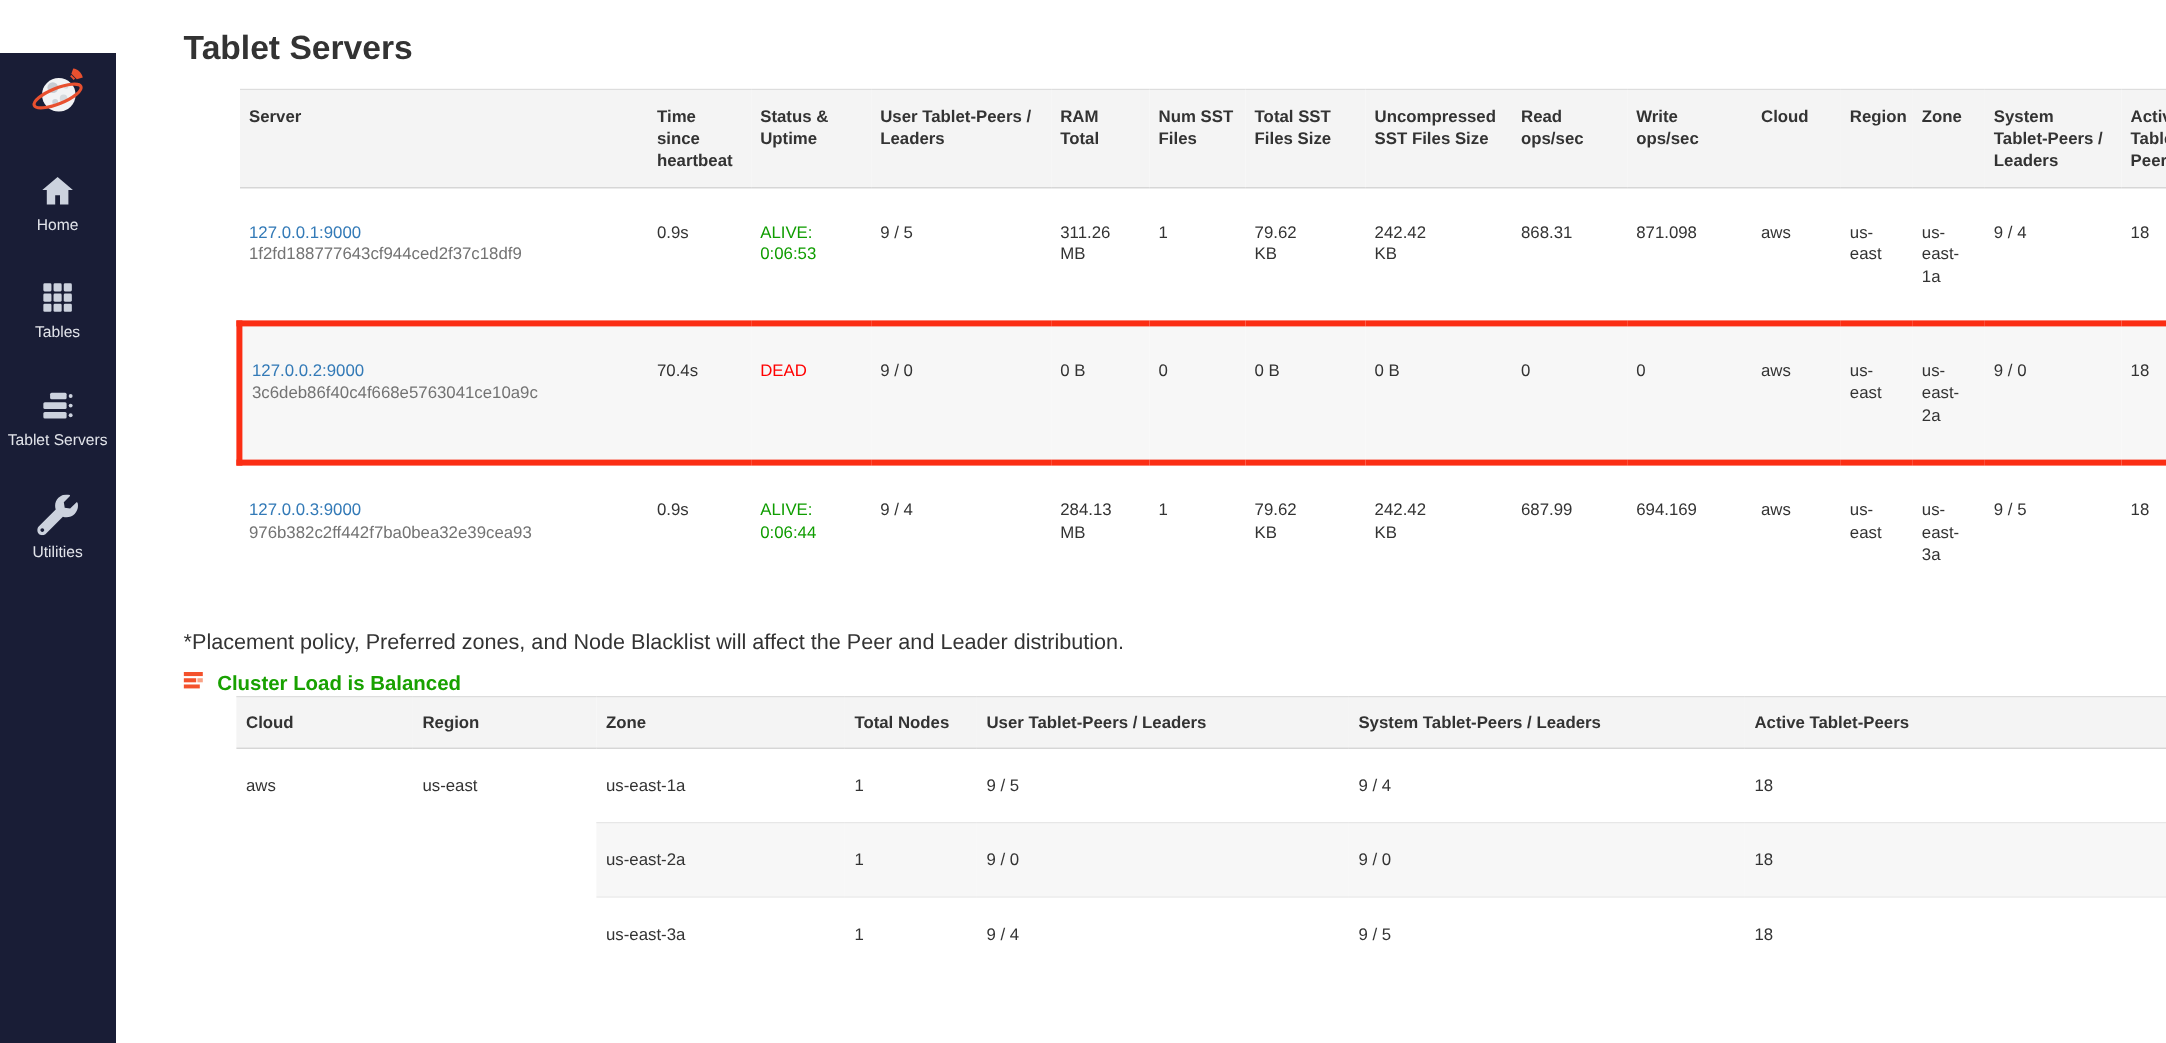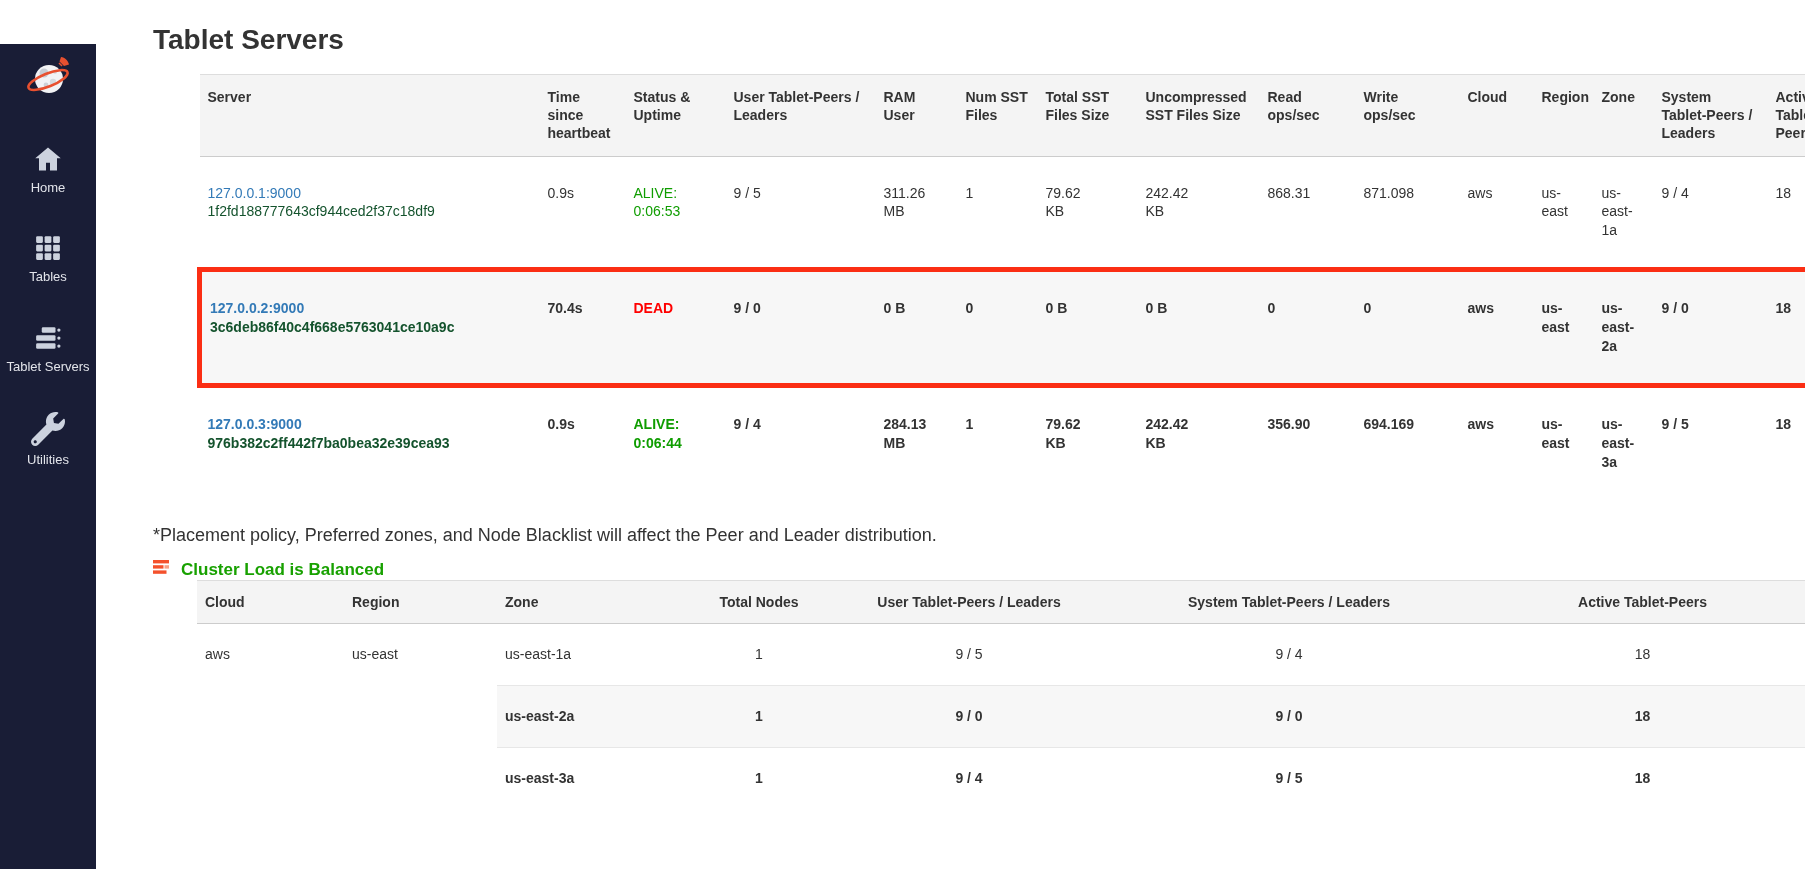--- a/index.html
+++ b/index.html
@@ -19,45 +19,45 @@
   
   .main { margin-left:120px; padding:24px 0 0 33px; }
   h1.page-title { font-size:28px; font-weight:bold; color:#333; margin-bottom:18px; }
   h2.section-title { font-size:24px; font-weight:bold; color:#333; margin:22px 0 14px 0; }
 
   table { border-collapse:collapse; table-layout:fixed; width:1634px; font-size:14px;margin-left:44px; }
   thead th { text-align:left; font-weight:bold; background:var(--header-bg,#f4f4f4);
     padding:13px 8px; vertical-align:top; line-height:1.3;
     border-top:1px solid #ddd; border-bottom:1px solid #ccc; }
   td { padding:27px 8px; vertical-align:top; line-height:1.35; word-wrap:break-word; }
-  tbody tr + tr td { border-top:1px solid var(--border-light,#e7e7e7);font-weight:bold; }
+  tbody tr + tr td { border-top:1px solid var(--border-light,#e7e7e7); }
 
   a.server-link { color:var(--link-blue,#337ab7); text-decoration:none; cursor:pointer; }
-  .uuid { display:block; color:#14532d; }
+  .uuid { display:block; color:#737373; }
   .alive { color:var(--alive-green,#0f9d00); }
   .dead-text { color:var(--dead-red,#ff0000); }
   .uptime { display:block; }
   .unit { display:block; }
 
   tr.dead-row td { background:var(--stripe-bg,#f7f7f7);
     border-top:5px solid var(--highlight-red,#fb2e14);
     border-bottom:5px solid var(--highlight-red,#fb2e14); }
   tr.dead-row td:first-child { border-left:5px solid var(--highlight-red,#fb2e14); }
   tr.dead-row td:last-child { border-right:5px solid var(--highlight-red,#fb2e14); }
   tr.after-dead td { border-top:none; }
 
   .footnote { margin-top:26px; font-size:18px; color:#333; }
   .cluster-line { margin-top:14px; display:flex; align-items:flex-start; }
   .cluster-icon { width:18px; height:14px; margin-right:10px; flex:none; }
   .cluster-text { font-size:17px; font-weight:bold; color:var(--balanced-green,#18a100); }
 
   
   .az-table thead th { padding:12px 8px; }
   .az-table td { padding:21px 8px; }
-  .az-table .num { text-align:center; }
+  .az-table .num { text-align:left; }
   .az-table tbody tr.stripe td { background:var(--stripe-bg,#f7f7f7); }
 </style>
 </head>
 <body>
 
 <nav class="sidebar">
   <div class="logo-wrap">
     <svg viewBox="0 0 52 52" width="52" height="52">
       <circle cx="27" cy="27" r="14" fill="#f2f3f5"></circle>
       <circle cx="22" cy="21" r="4.5" fill="#c7ccd3"></circle>
@@ -141,21 +141,21 @@
       <col style="width:60px">
         <col style="width:114px">
         <col style="width:66px">
     </colgroup>
     <thead>
       <tr>
         <th>Server</th>
         <th>Time since heartbeat</th>
         <th>Status &amp; Uptime</th>
         <th>User Tablet-Peers / Leaders</th>
-        <th>RAM User</th>
+        <th>RAM Total</th>
         <th>Num SST Files</th>
         <th>Total SST Files Size</th>
         <th>Uncompressed SST Files Size</th>
         <th>Read ops/sec</th>
         <th>Write ops/sec</th>
         <th>Cloud</th>
         <th>Region</th>
         <th>Zone</th>
         <th>System Tablet-Peers / Leaders</th>
         <th>Active Tablet-Peers</th>
@@ -235,21 +235,21 @@
         </td>
         <td>1</td>
         <td>
           <span>79.62</span>
           <span class="unit">KB</span>
         </td>
         <td>
           <span>242.42</span>
           <span class="unit">KB</span>
         </td>
-        <td>356.90</td>
+        <td>687.99</td>
         <td>694.169</td>
         <td>aws</td>
         <td>us-east</td>
         <td>us-east-3a</td>
         <td>9 / 5</td>
         <td>18</td>
       </tr>
     </tbody>
   </table>
 

